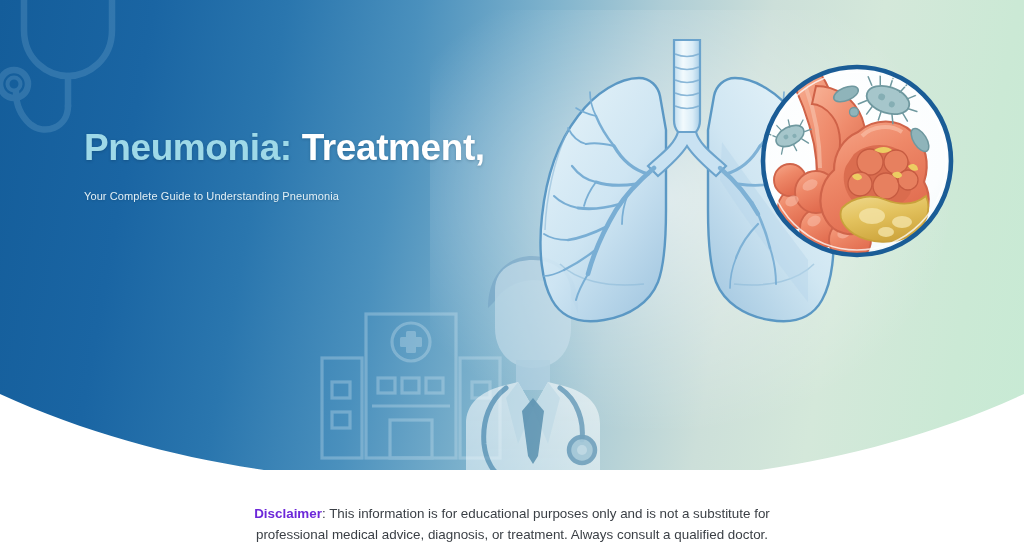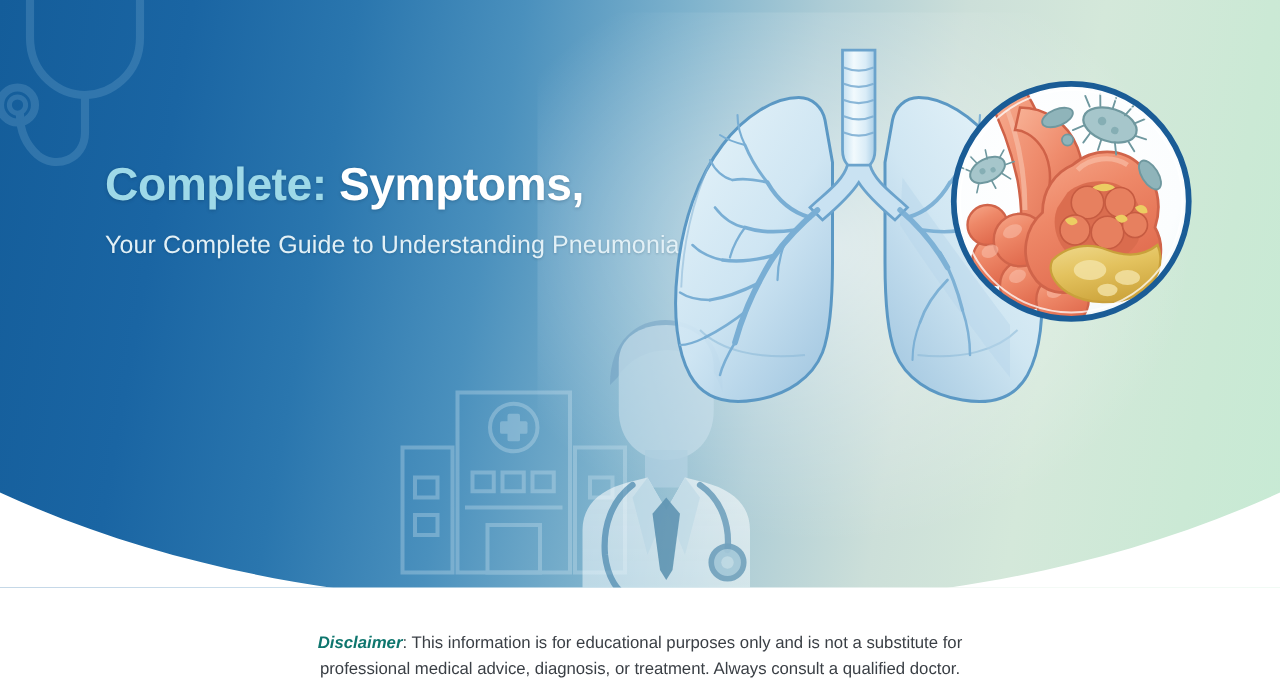--- a/index.html
+++ b/index.html
@@ -82,21 +82,21 @@
     line-height: 46px;
     font-weight: bold;
     letter-spacing: -0.4px;
     font-family: "Liberation Sans", sans-serif;
     text-shadow: 0 1px 3px rgba(6,40,70,0.28);
   }
   .hl-cyan { color: #9ed9e8; }
   .hl-white { color: #ffffff; }
   .subtitle {
     margin: 14px 0 0 0;
-    font-size: 20px;
+    font-size: 11px;
     line-height: 22px;
     font-weight: normal;
     color: #e2f0f6;
     letter-spacing: 0.1px;
     text-shadow: 0 1px 2px rgba(6,40,70,0.22);
   }
 
   
   .lungs-art {
     position: absolute;
@@ -133,23 +133,22 @@
   .disclaimer {
     display: inline-block;
     width: 580px;
     font-size: 13.4px;
     line-height: 21px;
     color: #3a3f45;
     font-family: "Liberation Sans", sans-serif;
     text-align: center;
   }
   .disclaimer b {
-    color: #0f766e;
+    color: #6d28d9;
     font-weight: bold;
-    font-style: italic;
   }
 </style>
 </head>
 <body>
 
 <div id="page">
 
   <div class="hero">
 
     <div class="hero-bloom"></div>
@@ -217,21 +216,21 @@
 
       <g fill="none" stroke="#4f88ae" stroke-width="5" opacity="0.9" stroke-linecap="round">
         <path d="M74,140 C58,152 50,172 52,196 C54,214 62,226 72,230"></path>
         <path d="M128,140 C146,152 152,174 150,192"></path>
       </g>
       <circle cx="150" cy="202" r="13" fill="#9dc3d8" stroke="#4f88ae" stroke-width="4.5" opacity="0.92"></circle>
       <circle cx="150" cy="202" r="5" fill="#cde2ee" opacity="0.9"></circle>
     </svg>
 
     <div class="title-block">
-      <h1 class="headline"><span class="hl-cyan">Complete:</span><span class="hl-white"> Symptoms,</span><br></h1>
+      <h1 class="headline"><span class="hl-cyan">Pneumonia:</span><span class="hl-white"> Treatment,</span><br></h1>
       <p class="subtitle">Your Complete Guide to Understanding Pneumonia</p>
     </div>
 
     <svg class="lungs-art" viewBox="0 0 380 310">
       <defs>
         <linearGradient id="lungL" x1="0.1" y1="0" x2="0.9" y2="1">
           <stop offset="0%" stop-color="#eaf6fb" stop-opacity="0.96"></stop>
           <stop offset="52%" stop-color="#cfe6f4" stop-opacity="0.90"></stop>
           <stop offset="100%" stop-color="#9cc3e0" stop-opacity="0.88"></stop>
         </linearGradient>

